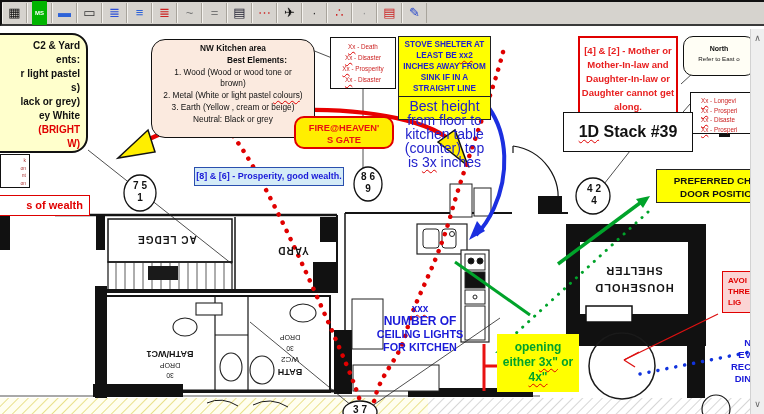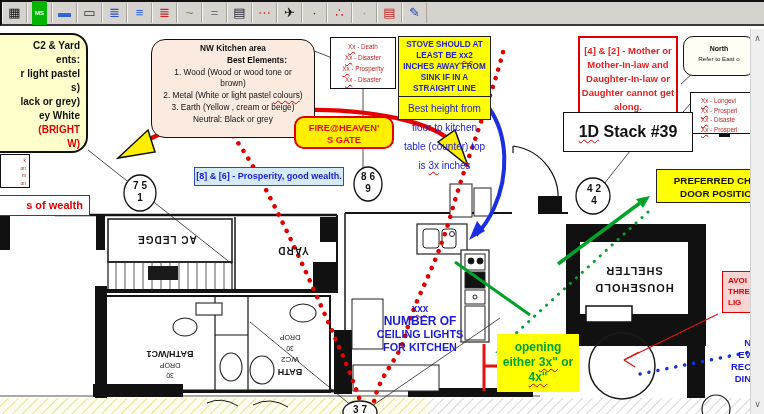--- a/index.html
+++ b/index.html
@@ -282,23 +282,23 @@
 <div class="abox" style="left:330px;top:37px;width:66px;height:52px;background:#fff;border:1.5px solid #111;
             font-size:6.3px;line-height:11px;color:#c22;text-align:center;padding-top:3px;">
   <div class="lgline"><span class="sq">Xx</span><span> - Death</span></div>
   <div class="lgline"><span class="sq">Xx</span><span> - Disaster</span></div>
   <div class="lgline"><span class="sq">Xx</span><span> - Prosperity</span></div>
   <div class="lgline"><span class="sq">Xx</span><span> - Disaster</span></div>
 </div>
 
 <div class="abox" style="left:398px;top:36px;width:93px;height:84px;background:#ffff00;border:1.5px solid #222;color:#2222cc;text-align:center;">
   <div style="font-size:8.2px;font-weight:bold;line-height:11px;padding:2px 2px;border-bottom:1.2px solid #222;min-height:42px;">
-    <span>STOVE SHOULD AT LEAST BE </span><span class="sq">xx2</span><span> INCHES AWAY FROM SINK IF IN A STRAIGHT LINE</span>
-  </div>
-  <div style="font-size:10px;line-height:19px;padding:2px 2px;">
+    <span>STOVE SHELTER AT LEAST BE </span><span class="sq">xx2</span><span> INCHES AWAY FROM SINK IF IN A STRAIGHT LINE</span>
+  </div>
+  <div style="font-size:14px;line-height:14px;padding:2px 2px;">
     <span>Best height from floor to kitchen table (counter) top is </span><span class="sq">3x</span><span> inches</span>
   </div>
 </div>
 
 <div class="abox" style="left:578px;top:36px;width:100px;height:86px;background:#fff;border:2px solid #e00000;
             color:#e82020;font-weight:bold;font-size:9.5px;line-height:14px;text-align:center;padding-top:6px;">
   <div>[4] &amp; [2] - Mother or</div>
   <div>Mother-In-law and</div>
   <div>Daughter-In-law or</div>
   <div>Daughter cannot get</div>

